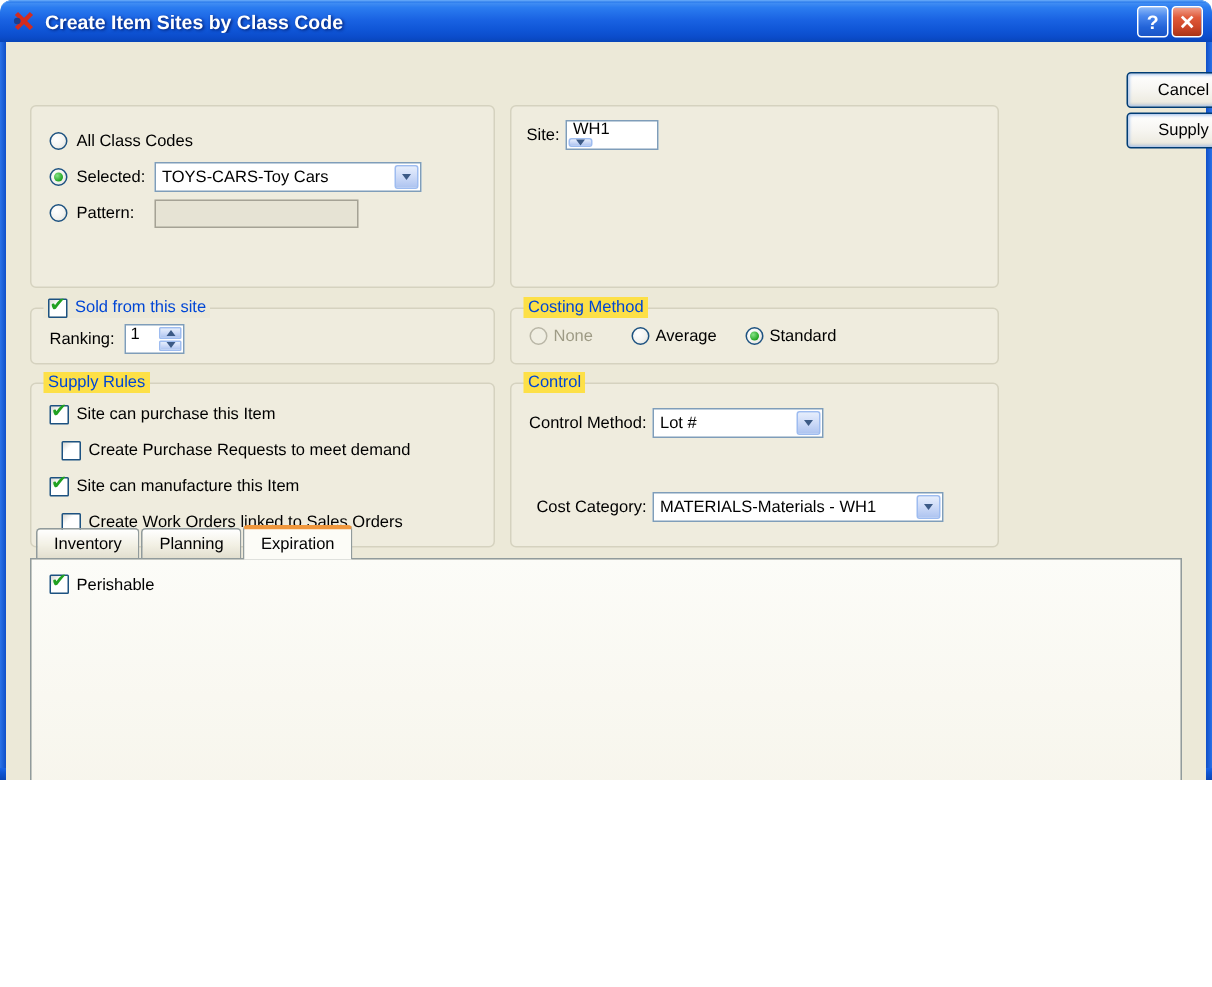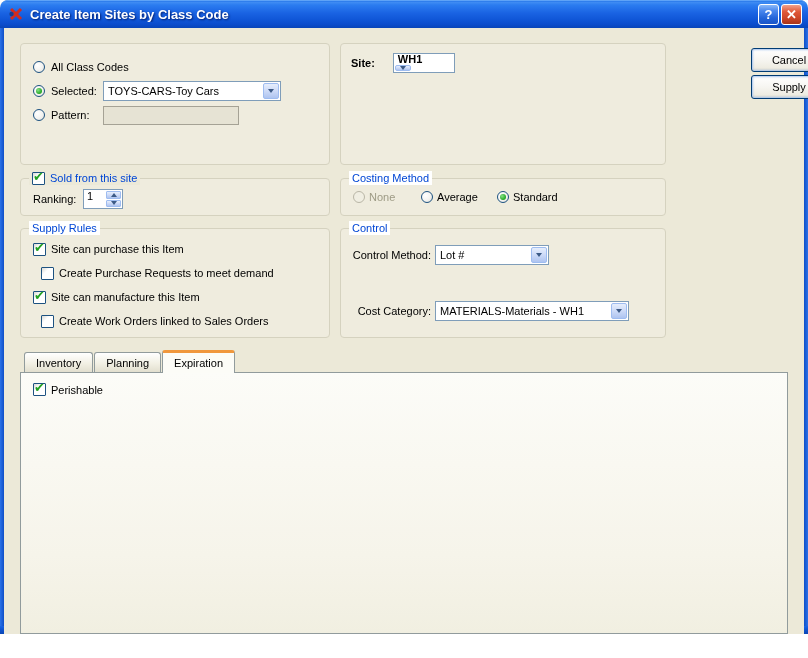--- a/index.html
+++ b/index.html
@@ -1,18 +1,18 @@
 <!DOCTYPE html>
 <html><head>
 <meta charset="utf-8">
 <style>
   html,body { margin:0; padding:0; background:#fff; }
   * { box-sizing:border-box; }
   .window {
-    position:relative; width:808px; height:634px; overflow:hidden;
+    position:relative; width:808px; height:520px; overflow:hidden;
     font-family:"Liberation Sans", sans-serif; font-size:11px; color:#000;
     background:#ece9d8; border-radius:8px 8px 0 0;
   }
   
   .titlebar {
     position:absolute; top:0; left:0; width:808px; height:28px;
     background:linear-gradient(180deg,#0f63e0 0%,#3f8cf3 8%,#2b7cf0 18%,#1962e2 48%,#0f55d6 72%,#0b4ccb 88%,#0845b8 100%);
     border-radius:7px 7px 0 0; display:flex; align-items:center;
     box-shadow:inset 0 1px 0 #5ea3f7;
   }
@@ -32,23 +32,24 @@
   
   .win-border-left  { position:absolute; left:0; top:28px; bottom:0; width:4px;  background:linear-gradient(90deg,#2a72e8,#0f4fc8); }
   .win-border-right { position:absolute; right:0; top:28px; bottom:0; width:4px; background:linear-gradient(270deg,#2a72e8,#0f4fc8); }
   .win-border-bottom{ position:absolute; left:0; right:0; bottom:0; height:8px;  background:linear-gradient(180deg,#1964e6 0%,#0f55d2 40%,#0a46b4 100%); }
   
   .client { position:absolute; left:4px; top:28px; width:800px; height:622px; background:#ece9d8; }
   
   .groupbox {
     position:absolute; border:1px solid #d5d2bf; border-radius:4px;
     background:rgba(255,255,255,0.16);
+    margin-top:27px;
   }
   .group-title {
-    position:absolute; top:-8px; left:8px; background:#ffffff; padding:0 3px;
+    position:absolute; top:-8px; left:8px; background:#fde047; padding:0 3px;
     color:#0046d5; white-space:nowrap; line-height:14px;text-align:center;
   }
   #grp-class   { left:16px;  top:15px;  width:310px; height:122px; }
   #grp-site    { left:336px; top:15px;  width:326px; height:122px; }
   #grp-sold    { left:16px;  top:150px; width:310px; height:38px;  }
   #grp-costing { left:336px; top:150px; width:326px; height:38px;  }
   #grp-supply  { left:16px;  top:200px; width:310px; height:110px; }
   #grp-control { left:336px; top:200px; width:326px; height:110px; }
   
   .xp-btn {
@@ -100,21 +101,21 @@
   .spin-btns { width:15px; display:flex; flex-direction:column; gap:1px; margin:1px; flex:0 0 auto; }
   .spin-btn {
     flex:1; border:1px solid #9ebcf0; border-radius:1px;
     background:linear-gradient(180deg,#e6eefc 0%,#cfdcf8 45%,#aec4f0 100%);
     display:flex; align-items:center; justify-content:center;
   }
   .tri-up   { width:0; height:0; border-left:3px solid transparent; border-right:3px solid transparent; border-bottom:4px solid #3c5a86; }
   .tri-down { width:0; height:0; border-left:3px solid transparent; border-right:3px solid transparent; border-top:4px solid #3c5a86; }
   
   .cc-row  { position:absolute; left:12px; display:flex; align-items:center; gap:6px; height:22px; }
-  .site-row{ position:absolute; left:10px; top:8px; display:flex; align-items:center; gap:18px; height:22px;font-weight:bold; }
+  .site-row{ position:absolute; left:10px; top:8px; display:flex; align-items:center; gap:4px; height:22px; }
   .sold-title {
     position:absolute; top:-8px; left:8px; background:#ece9d8; padding:0 3px;
     display:flex; align-items:center; gap:5px; color:#0046d5; height:14px;
   }
   .rank-row { position:absolute; left:12px; top:10px; display:flex; align-items:center; gap:4px; }
   .rank-row .lbl { width:46px; }
   .cost-opt { position:absolute; top:12px; display:flex; align-items:center; gap:4px; }
   .sup-rows { padding:13px 0 0 12px; }
   .sup-row  { display:flex; align-items:center; gap:5px; height:14px; margin-bottom:10px; }
   .sup-row.indent { margin-left:8px; }

